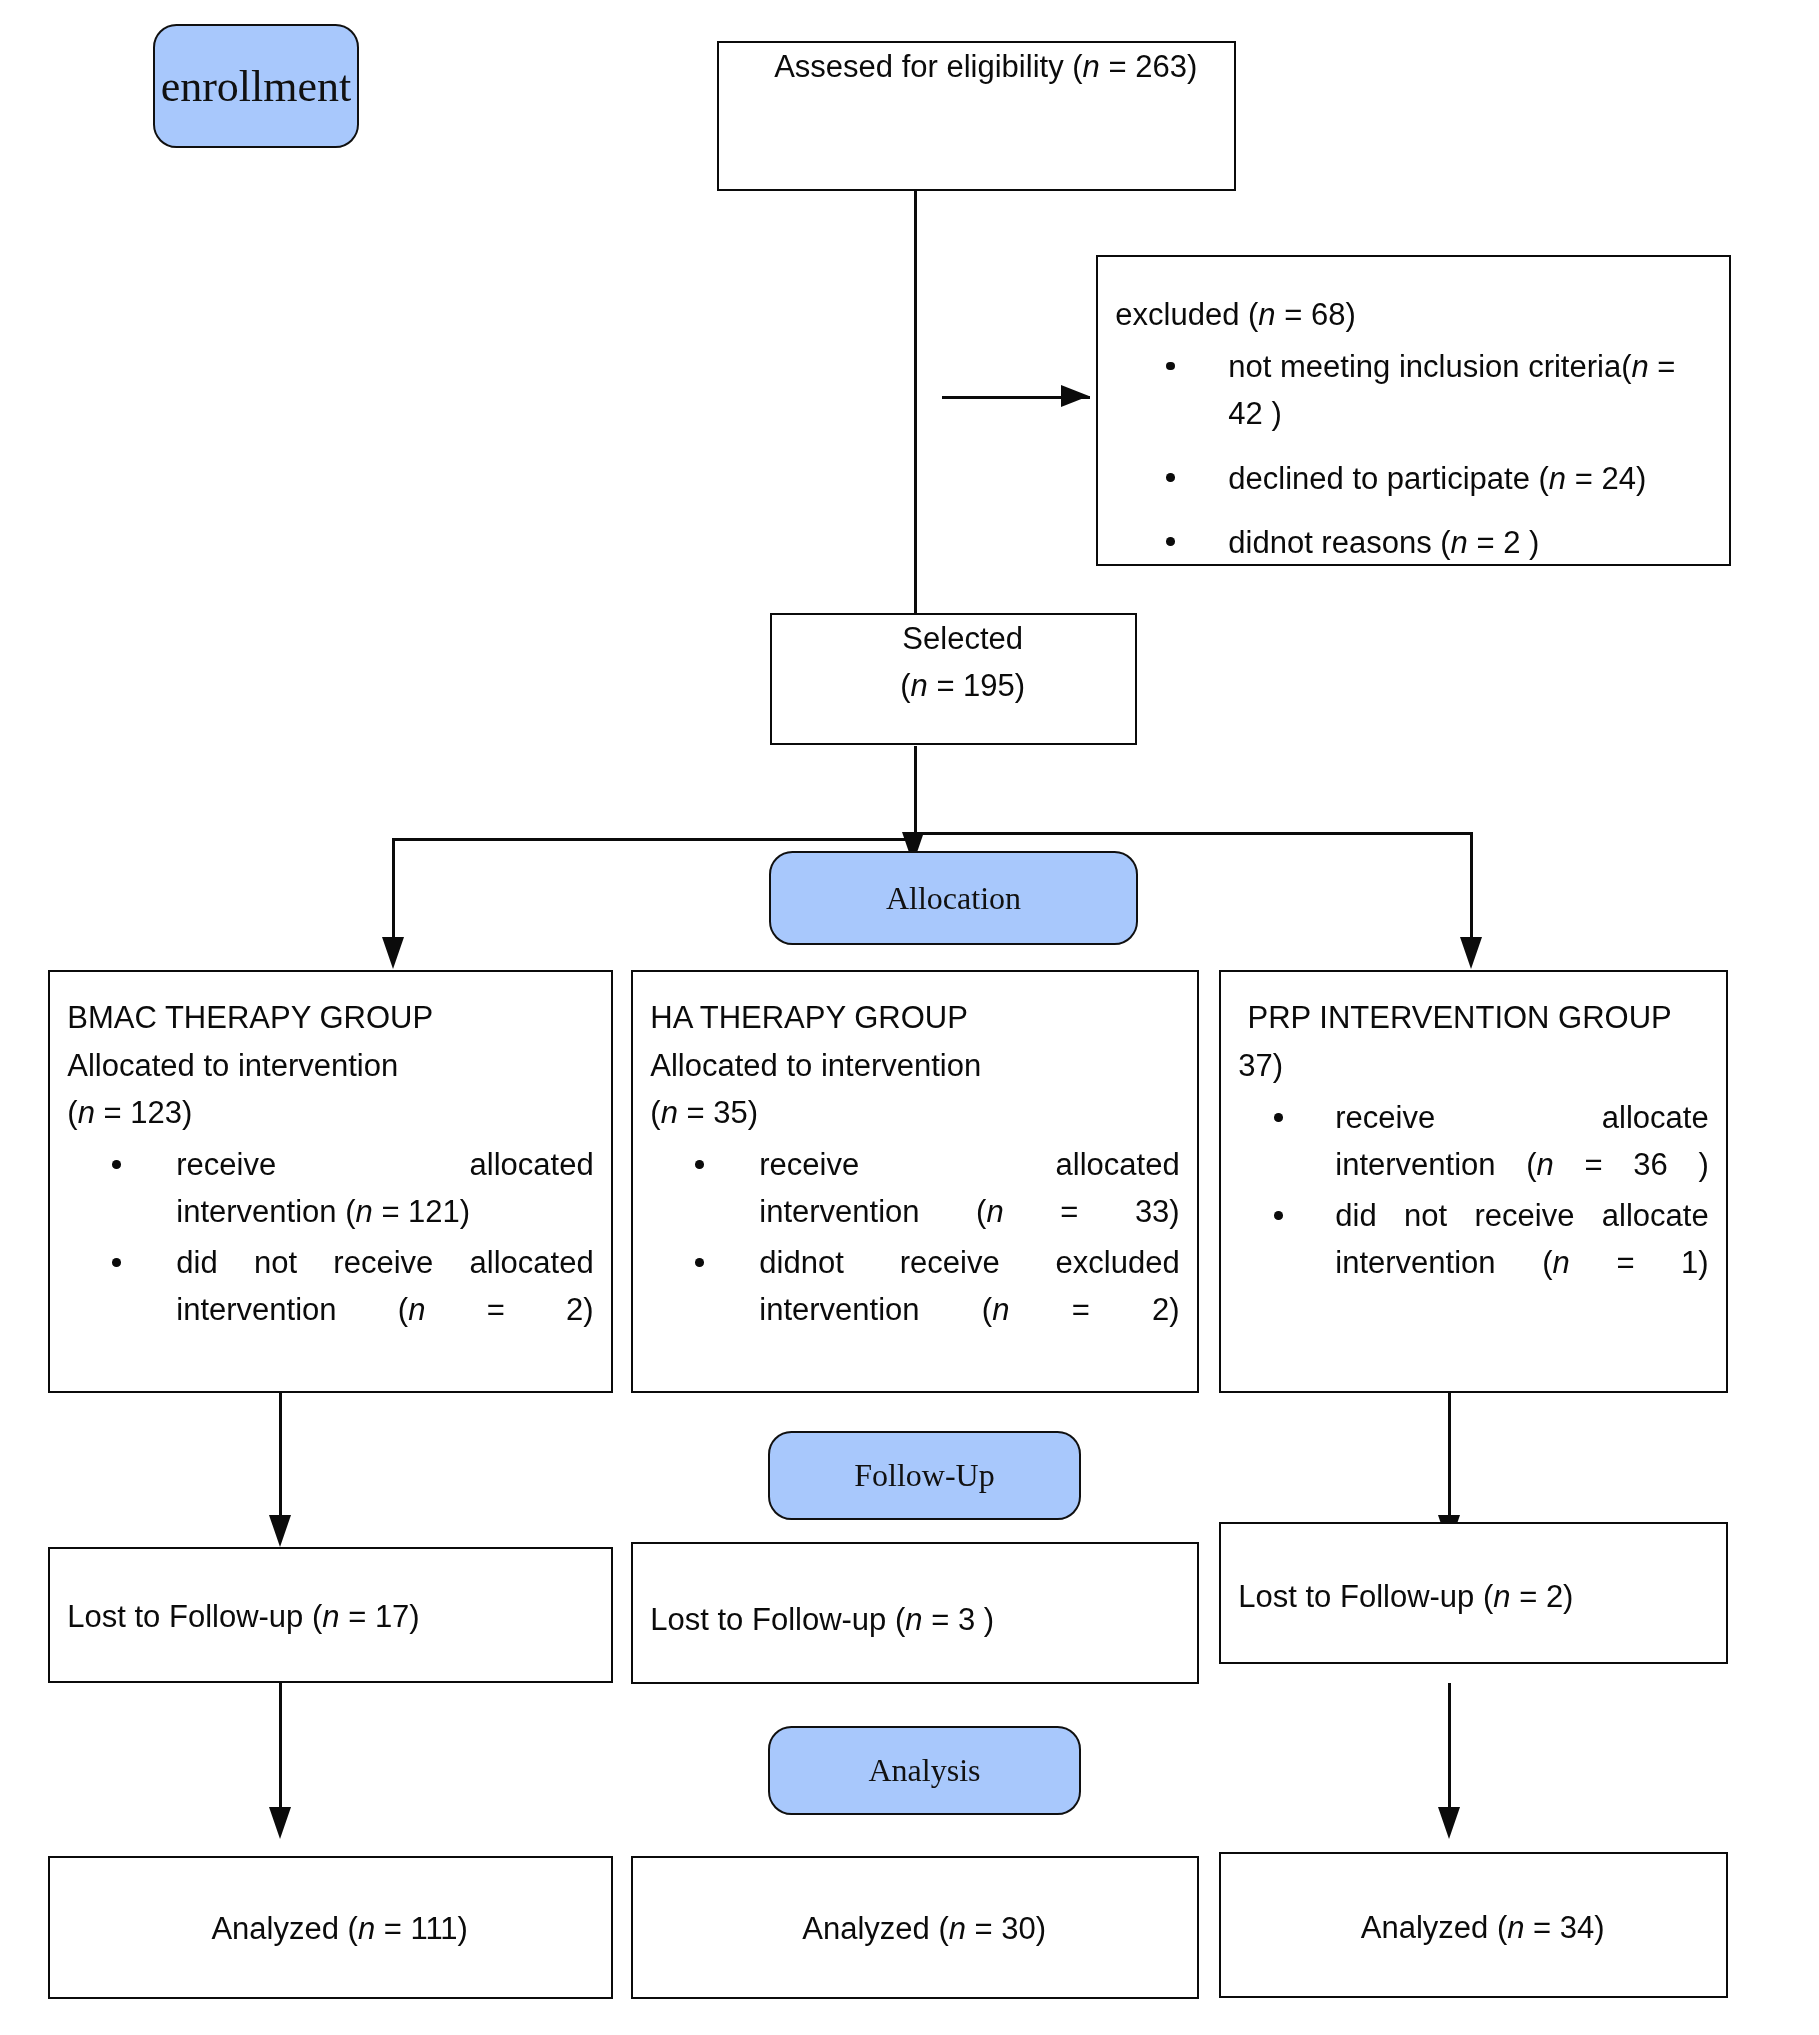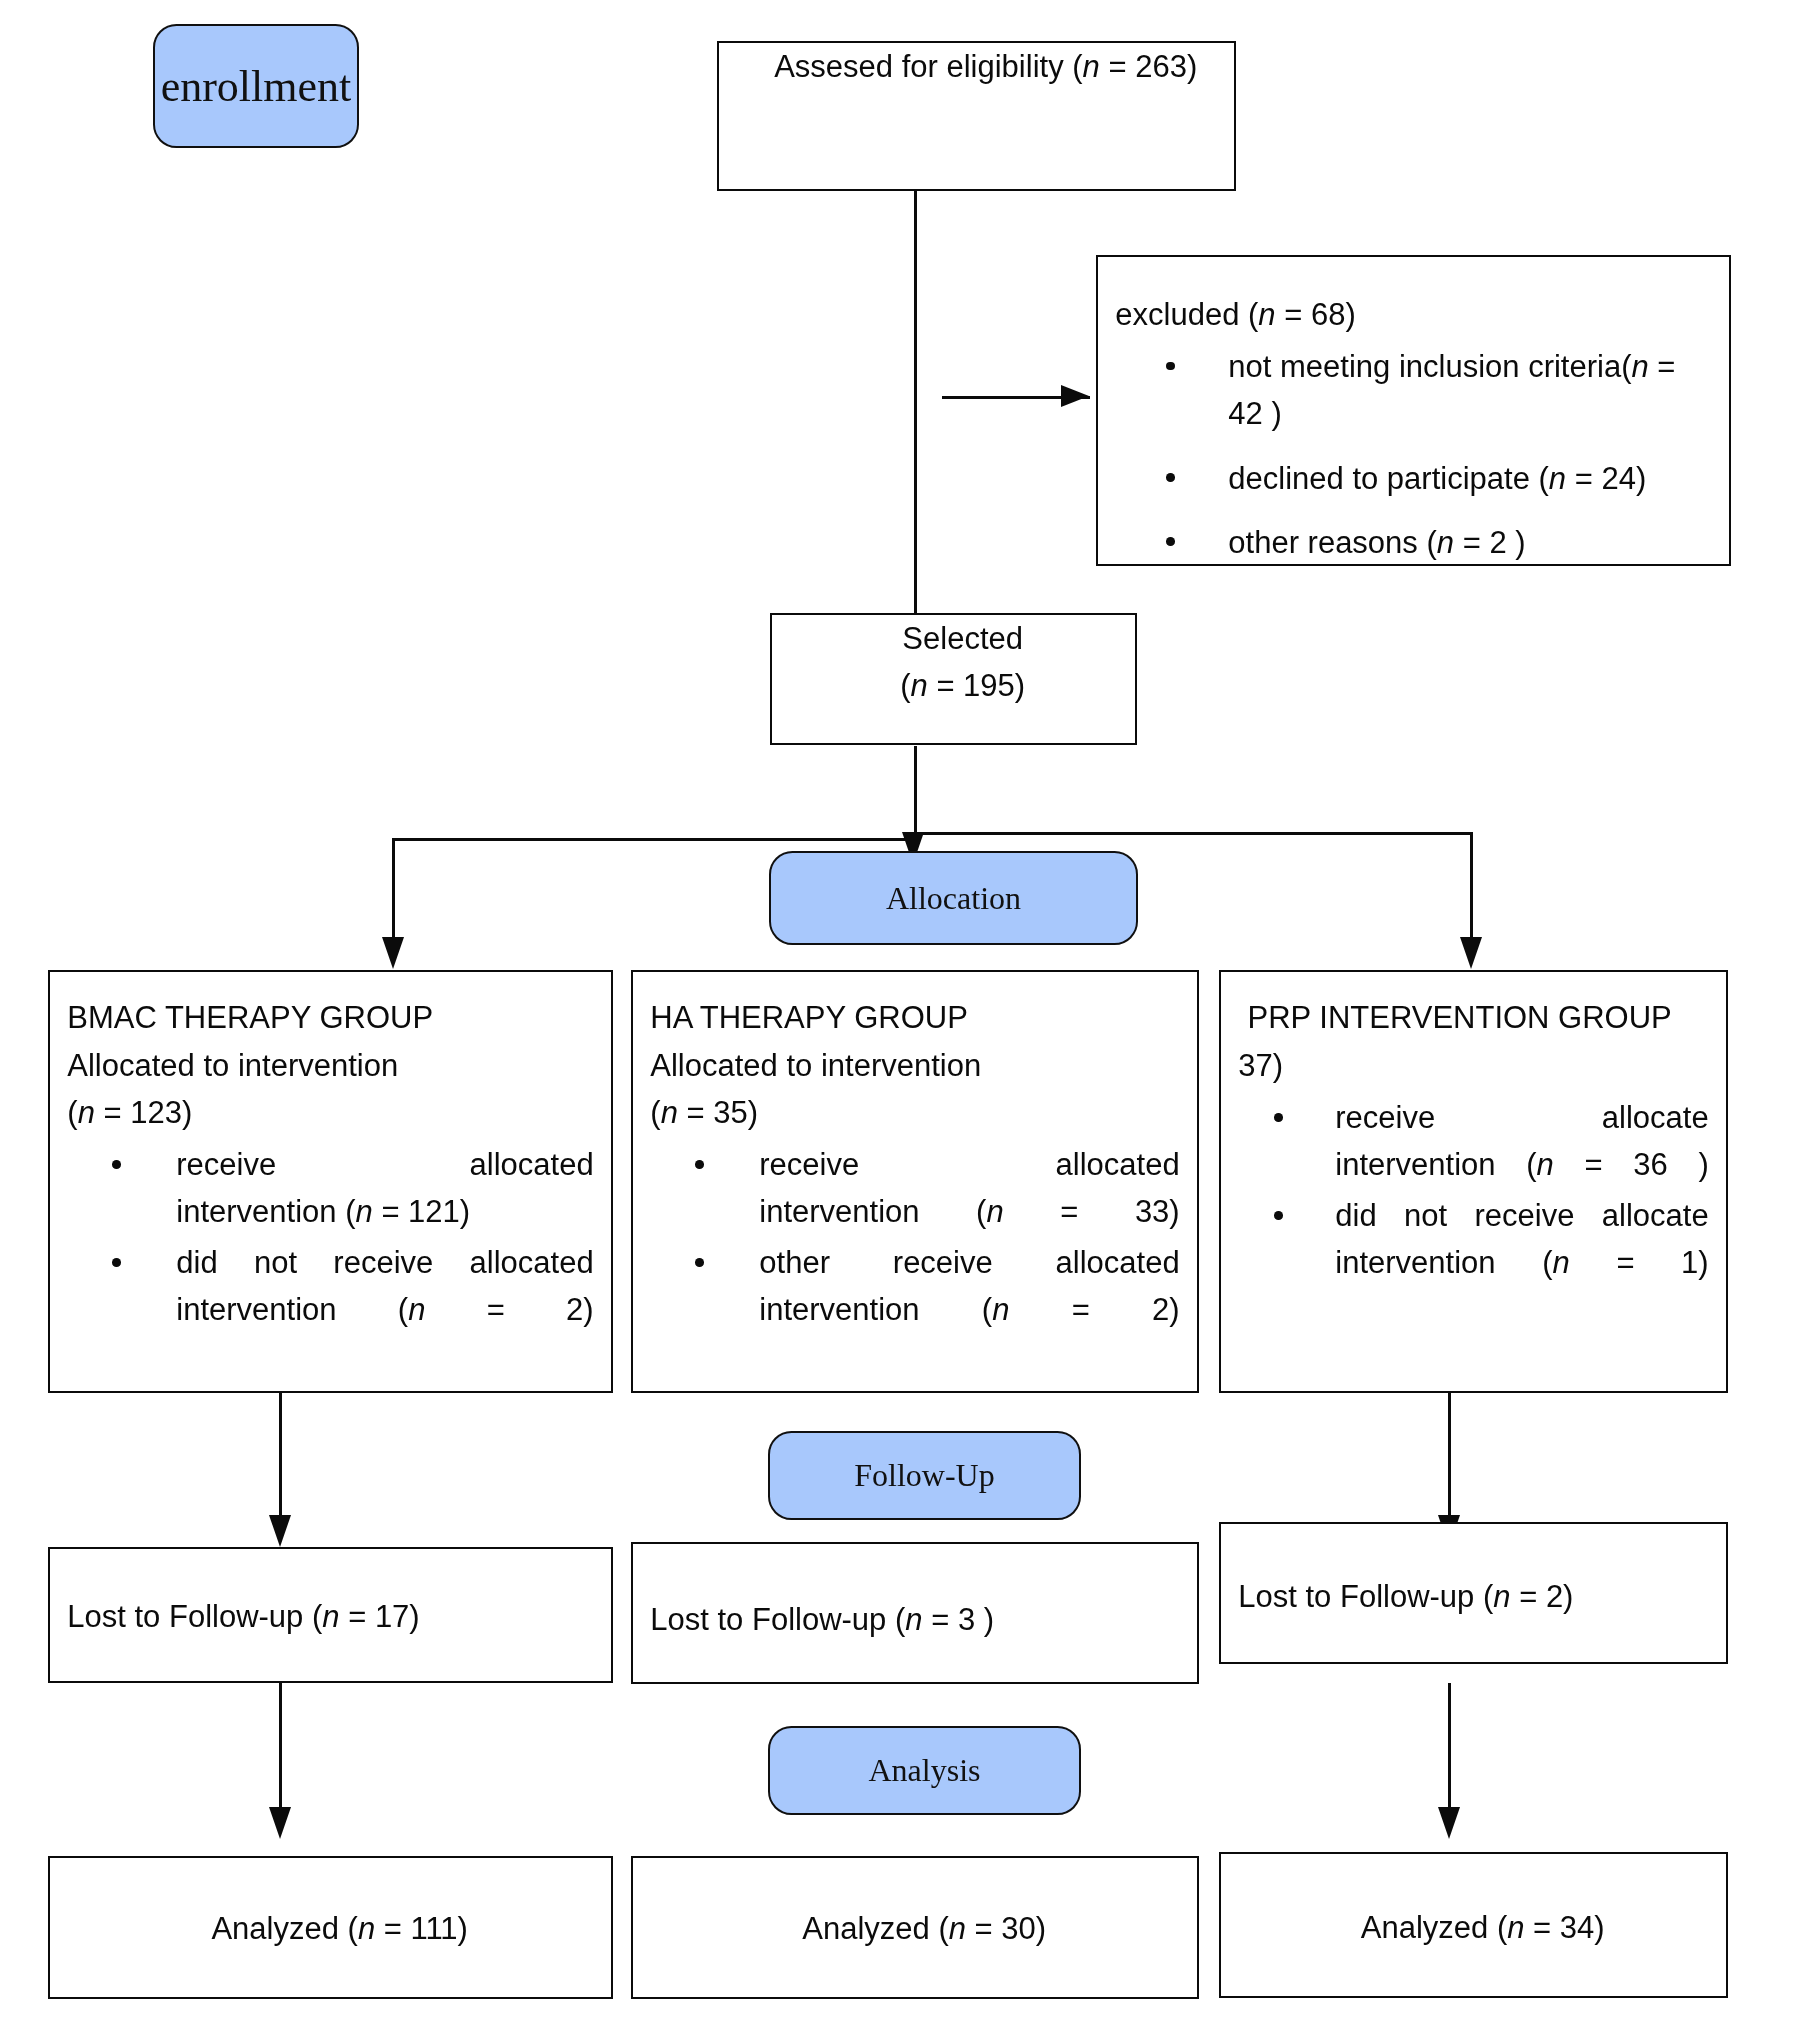--- a/index.html
+++ b/index.html
@@ -130,21 +130,21 @@
 
   <div class="hline" style="left:942px; top:396px; width:148px;"></div>
   <div class="arrow-right" style="left:1061px; top:385px;"></div>
 
   <div class="node" style="left:1096px; top:255px; width:635px; height:311px;">
     <div class="inner" style="padding-top:34px;">
       <p class="lead"><span>excluded (</span><span class="it">n</span><span> = 68)</span></p>
       <ul class="bul excl">
         <li><span>not meeting inclusion criteria(</span><span class="it">n</span><span> = 42 )</span></li>
         <li><span>declined to participate (</span><span class="it">n</span><span> = 24)</span></li>
-        <li><span>other reasons (</span><span class="it">n</span><span> = 2 )</span></li>
+        <li><span>didnot reasons (</span><span class="it">n</span><span> = 2 )</span></li>
       </ul>
     </div>
   </div>
 
   <div class="node centerbox" style="left:770px; top:613px; width:367px; height:132px;">
     <div class="inner pad-top-2">
       <p class="lead">Selected</p>
       <p class="lead"><span>(</span><span class="it">n</span><span> = 195)</span></p>
     </div>
   </div>
@@ -187,21 +187,21 @@
     <div class="inner" style="padding-top:22.4px;">
       <p class="lead">HA THERAPY  GROUP</p>
       <p class="lead">Allocated to intervention</p>
       <p class="lead"><span>(</span><span class="it">n</span><span> = 35)</span></p>
       <ul class="bul">
         <li>
           <span>receive               allocated</span><br>
           <span><span>intervention (</span><span class="it">n</span><span> = 33)</span></span>
         </li>
         <li>
-          <span>other  receive  allocated</span><br>
+          <span>didnot  receive  excluded</span><br>
           <span><span>intervention (</span><span class="it">n</span><span> = 2)</span></span>
         </li>
       </ul>
     </div>
   </div>
 
   <div class="node" style="left:1219px; top:970px; width:509px; height:423px;">
     <div class="inner" style="padding-top:22.4px;">
       <p class="lead" style="padding-left:9.2px;">PRP INTERVENTION  GROUP</p>
       <p class="lead">37)</p>

